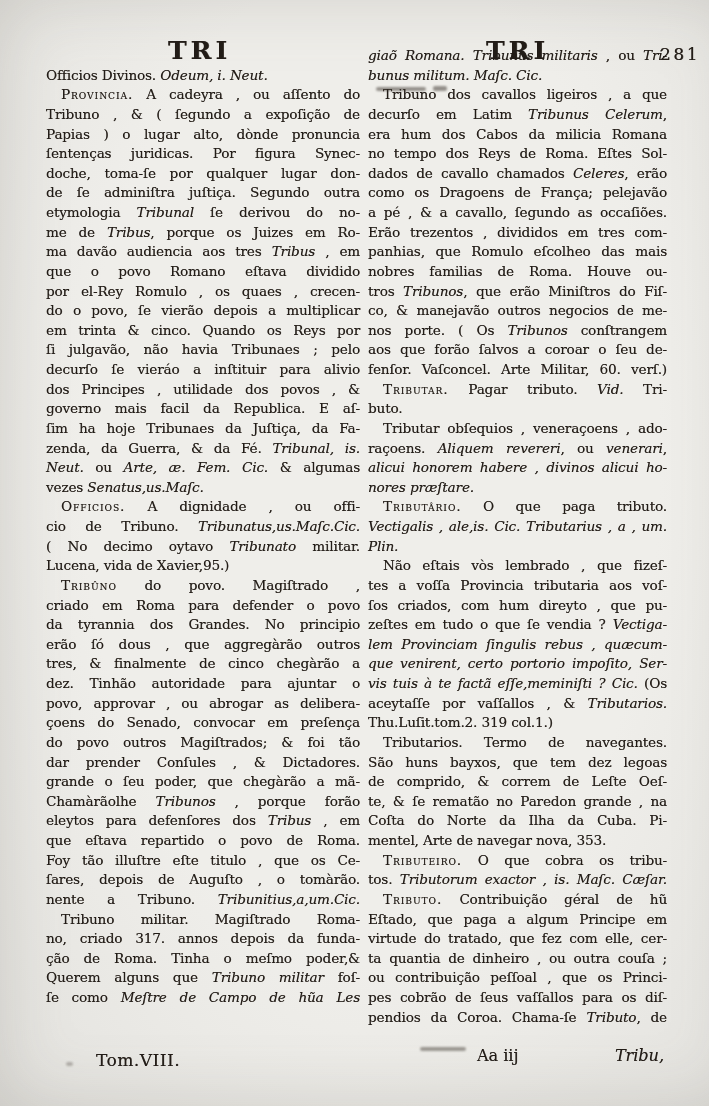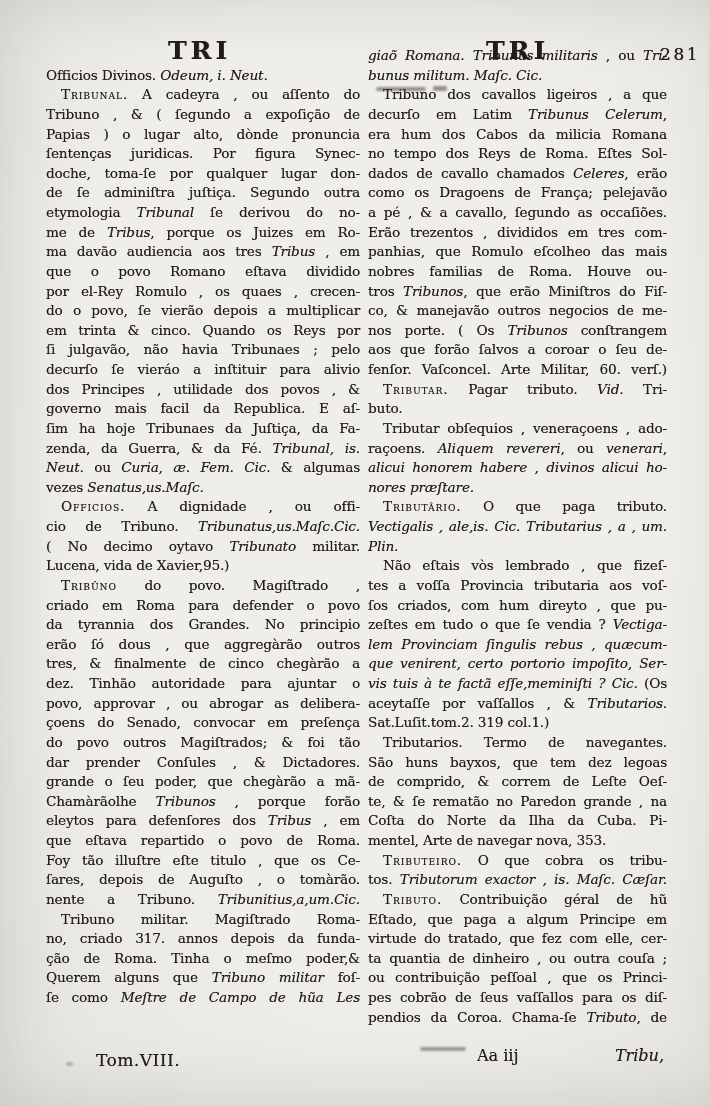--- a/index.html
+++ b/index.html
@@ -63,40 +63,40 @@
 <body>
 
 <div class="page">
   <span class="hdr-title hdr-left">TRI</span>
   <span class="hdr-title hdr-right">TRI</span>
   <span class="hdr-num">281</span>
 
   <div class="columns">
     <div class="col col-left">
         <div class="line end"><span class="sr">Officios Divinos. </span><span class="si">Odeum, i. Neut.</span></div>
-        <div class="line ind"><span class="sc">Tribunal.</span><span class="sr"> A cadeyra , ou aſſento do</span></div>
+        <div class="line ind"><span class="sc">Provincia.</span><span class="sr"> A cadeyra , ou aſſento do</span></div>
         <div class="line"><span class="sr">Tribuno , &amp; ( ſegundo a expoſição de</span></div>
         <div class="line"><span class="sr">Papias ) o lugar alto, dònde pronuncia</span></div>
         <div class="line"><span class="sr">ſentenças juridicas. Por figura Synec-</span></div>
         <div class="line"><span class="sr">doche, toma-ſe por qualquer lugar don-</span></div>
         <div class="line"><span class="sr">de ſe adminiſtra juſtiça. Segundo outra</span></div>
         <div class="line"><span class="sr">etymologia </span><span class="si">Tribunal</span><span class="sr"> ſe derivou do no-</span></div>
         <div class="line"><span class="sr">me de </span><span class="si">Tribus</span><span class="sr">, porque os Juizes em Ro-</span></div>
         <div class="line"><span class="sr">ma davão audiencia aos tres </span><span class="si">Tribus</span><span class="sr"> , em</span></div>
         <div class="line"><span class="sr">que o povo Romano eſtava dividido</span></div>
         <div class="line"><span class="sr">por el-Rey Romulo , os quaes , crecen-</span></div>
         <div class="line"><span class="sr">do o povo, ſe vierão depois a multiplicar</span></div>
         <div class="line"><span class="sr">em trinta &amp; cinco. Quando os Reys por</span></div>
         <div class="line"><span class="sr">ſi julgavão, não havia Tribunaes ; pelo</span></div>
         <div class="line"><span class="sr">decurſo ſe vieráo a inſtituir para alivio</span></div>
         <div class="line"><span class="sr">dos Principes , utilidade dos povos , &amp;</span></div>
         <div class="line"><span class="sr">governo mais facil da Republica. E aſ-</span></div>
         <div class="line"><span class="sr">ſim ha hoje Tribunaes da Juſtiça, da Fa-</span></div>
         <div class="line"><span class="sr">zenda, da Guerra, &amp; da Fé. </span><span class="si">Tribunal, is.</span></div>
-        <div class="line"><span class="si">Neut.</span><span class="sr"> ou </span><span class="si">Curia, æ. Fem. Cic.</span><span class="sr"> &amp; algumas</span></div>
+        <div class="line"><span class="si">Neut.</span><span class="sr"> ou </span><span class="si">Arte, æ. Fem. Cic.</span><span class="sr"> &amp; algumas</span></div>
         <div class="line end"><span class="sr">vezes </span><span class="si">Senatus,us.Maſc.</span></div>
         <div class="line ind"><span class="sc">Officios.</span><span class="sr"> A dignidade , ou offi-</span></div>
         <div class="line"><span class="sr">cio de Tribuno. </span><span class="si">Tribunatus,us.Maſc.Cic.</span></div>
         <div class="line"><span class="sr">( No decimo oytavo </span><span class="si">Tribunato</span><span class="sr"> militar.</span></div>
         <div class="line end"><span class="sr">Lucena, vida de Xavier,95.)</span></div>
         <div class="line ind"><span class="sc">Tribûno</span><span class="sr"> do povo. Magiſtrado ,</span></div>
         <div class="line"><span class="sr">criado em Roma para defender o povo</span></div>
         <div class="line"><span class="sr">da tyrannia dos Grandes. No principio</span></div>
         <div class="line"><span class="sr">erão ſó dous , que aggregàrão outros</span></div>
         <div class="line"><span class="sr">tres, &amp; finalmente de cinco chegàrão a</span></div>
@@ -146,21 +146,21 @@
         <div class="line"><span class="si">Vectigalis , ale,is. Cic. Tributarius , a , um.</span></div>
         <div class="line end"><span class="si">Plin.</span></div>
         <div class="line ind"><span class="sr">Não eſtais vòs lembrado , que fizeſ-</span></div>
         <div class="line"><span class="sr">tes a voſſa Provincia tributaria aos voſ-</span></div>
         <div class="line"><span class="sr">ſos criados, com hum direyto , que pu-</span></div>
         <div class="line"><span class="sr">zeſtes em tudo o que ſe vendia ? </span><span class="si">Vectiga-</span></div>
         <div class="line"><span class="si">lem Provinciam ſingulis rebus , quæcum-</span></div>
         <div class="line"><span class="si">que venirent, certo portorio impoſito, Ser-</span></div>
         <div class="line"><span class="si">vis tuis à te factã eſſe,meminiſti ? Cic.</span><span class="sr"> (Os</span></div>
         <div class="line"><span class="sr">aceytaſſe por vaſſallos , &amp; </span><span class="si">Tributarios.</span></div>
-        <div class="line end"><span class="sr">Sat.Luſit.tom.2. 319 col.1.)</span></div>
+        <div class="line end"><span class="sr">Thu.Luſit.tom.2. 319 col.1.)</span></div>
         <div class="line ind"><span class="sr">Tributarios. Termo de navegantes.</span></div>
         <div class="line"><span class="sr">São huns bayxos, que tem dez legoas</span></div>
         <div class="line"><span class="sr">de comprido, &amp; correm de Leſte Oeſ-</span></div>
         <div class="line"><span class="sr">te, &amp; ſe rematão no Paredon grande , na</span></div>
         <div class="line"><span class="sr">Coſta do Norte da Ilha da Cuba. Pi-</span></div>
         <div class="line end"><span class="sr">mentel, Arte de navegar nova, 353.</span></div>
         <div class="line ind"><span class="sc">Tributeiro.</span><span class="sr"> O que cobra os tribu-</span></div>
         <div class="line"><span class="sr">tos. </span><span class="si">Tributorum exactor , is. Maſc. Cæſar.</span></div>
         <div class="line ind"><span class="sc">Tributo.</span><span class="sr"> Contribuição géral de hũ</span></div>
         <div class="line"><span class="sr">Eſtado, que paga a algum Principe em</span></div>

